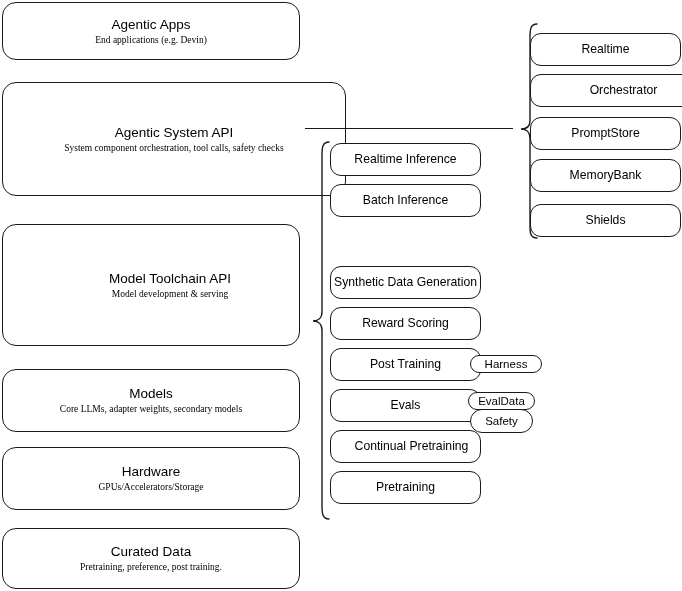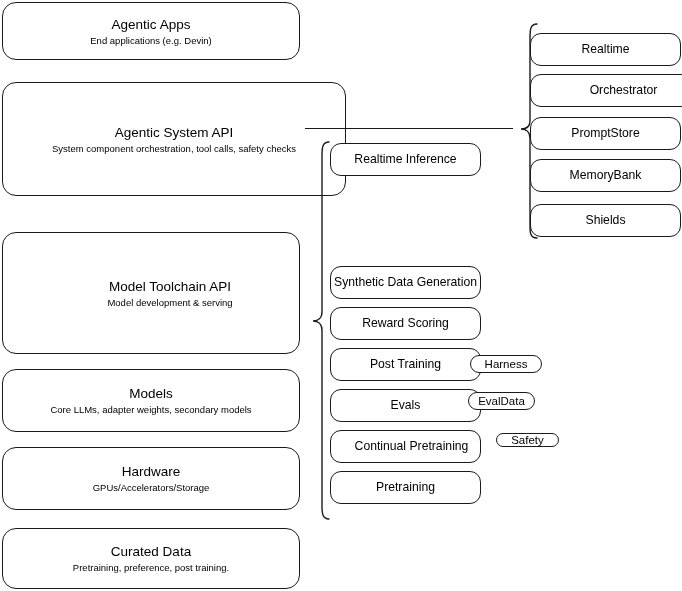--- a/index.html
+++ b/index.html
@@ -39,20 +39,21 @@
     line-height: 17px;
     color: #000;
     white-space: nowrap;
   }
   .layer .subtitle {
     font-size: 9.5px;
     line-height: 13px;
     color: #000;
     margin-top: 1px;
     white-space: nowrap;
+    font-family: Liberation Serif, serif;
   }
   
   .cap {
     border-radius: 11px;
     font-size: 12.2px;
     line-height: 15px;
     white-space: nowrap;
   }
   
   .pill {
@@ -90,21 +91,21 @@
   <div class="box layer" style="left:2px; top:2px; width:298px; height:58px;">
     <div class="title">Agentic Apps</div>
     <div class="subtitle">End applications (e.g. Devin)</div>
   </div>
 
   <div class="box layer" style="left:2px; top:82px; width:344px; height:114px;">
     <div class="title">Agentic System API</div>
     <div class="subtitle">System component orchestration, tool calls, safety checks</div>
   </div>
 
-  <div class="box layer" style="left:2px; top:232px; width:298px; height:122px;padding-left:46px;">
+  <div class="box layer" style="left:2px; top:224px; width:298px; height:122px;padding-left:46px;">
     <div class="title">Model Toolchain API</div>
     <div class="subtitle">Model development &amp; serving</div>
   </div>
 
   <div class="box layer" style="left:2px; top:447px; width:298px; height:63px;">
     <div class="title">Hardware</div>
     <div class="subtitle">GPUs/Accelerators/Storage</div>
   </div>
 
   <div class="box layer" style="left:2px; top:369px; width:298px; height:63px;">
@@ -127,20 +128,23 @@
 
   <div class="connector" style="left:512px; top:22px; width:26px; height:220px;">
     <svg width="26" height="220" viewBox="0 0 26 220" fill="none" xmlns="http://www.w3.org/2000/svg">
       <path d="M25 2 C18 2 18 9 18 14 L18 99 C18 105 14 107 9 107 C14 107 18 110 18 116 L18 204 C18 210 18 216 25 216" stroke="#1a1a1a" stroke-width="1.4" fill="none" stroke-linecap="round"></path>
     </svg>
   </div>
 
   <div class="box cap" style="left:330px; top:143px; width:151px; height:33px;">
     <span>Realtime Inference</span>
   </div>
+  <div class="box cap" style="left:330px; top:184px; width:151px; height:33px;">
+    <span>Batch Inference</span>
+  </div>
   <div class="box cap" style="left:330px; top:266px; width:151px; height:33px;">
     <span>Synthetic Data Generation</span>
   </div>
   <div class="box cap" style="left:330px; top:307px; width:151px; height:33px;">
     <span>Reward Scoring</span>
   </div>
   <div class="box cap" style="left:330px; top:348px; width:151px; height:33px;">
     <span>Post Training</span>
   </div>
   <div class="box cap" style="left:330px; top:389px; width:151px; height:33px;">
@@ -152,21 +156,21 @@
   <div class="box cap" style="left:330px; top:471px; width:151px; height:33px;">
     <span>Pretraining</span>
   </div>
 
   <div class="pill" style="left:470px; top:355px; width:72px; height:18px;">
     <span>Harness</span>
   </div>
   <div class="pill" style="left:468px; top:392px; width:67px; height:18px;">
     <span>EvalData</span>
   </div>
-  <div class="pill" style="left:496px; top:409px; width:63px; height:14px;margin-top:24px;">
+  <div class="pill" style="left:470px; top:409px; width:63px; height:24px;">
     <span>Safety</span>
   </div>
 
   <div class="box cap" style="left:530px; top:33px; width:151px; height:33px;">
     <span>Realtime</span>
   </div>
   <div class="box cap" style="left:530px; top:74px; width:175px; height:33px;padding-left:12px;">
     <span>Orchestrator</span>
   </div>
   <div class="box cap" style="left:530px; top:117px; width:151px; height:33px;">

